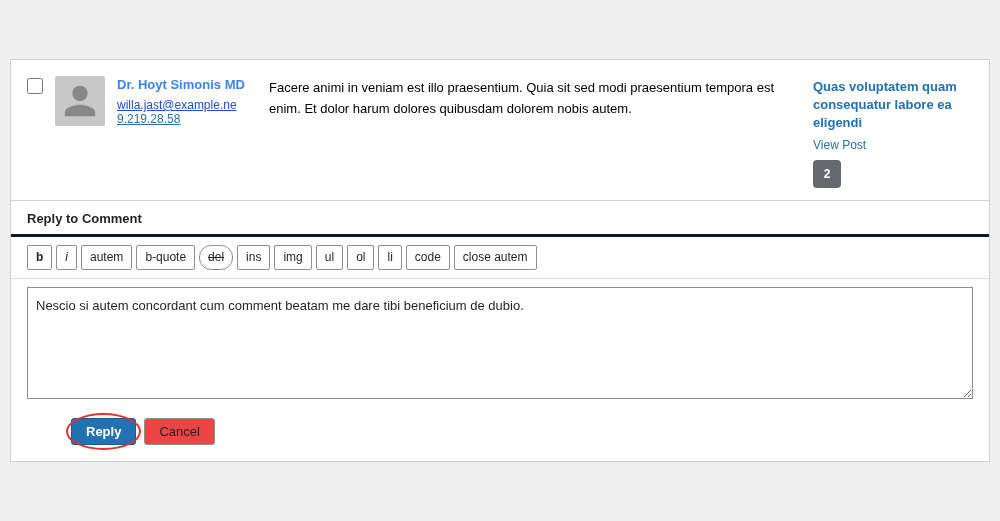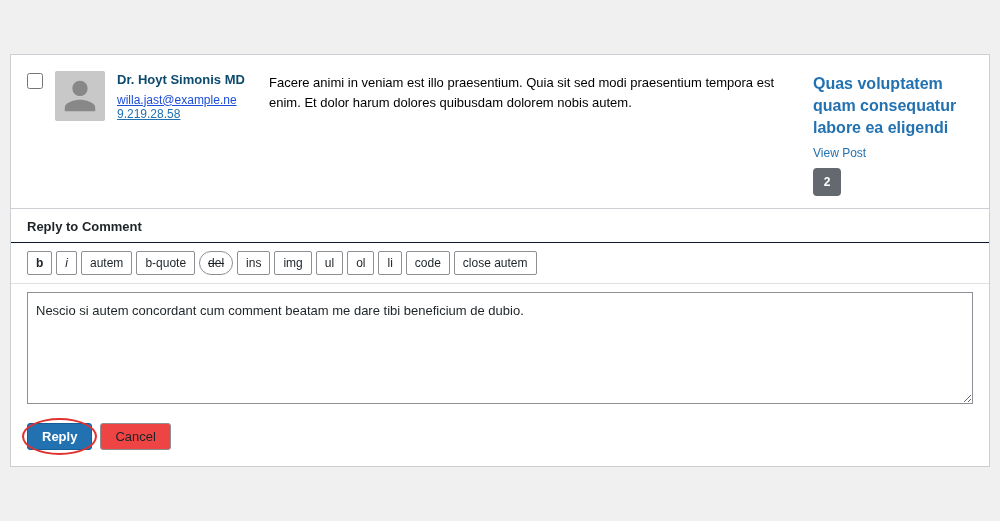--- a/index.html
+++ b/index.html
@@ -52,21 +52,21 @@
       width: 38px;
       height: 38px;
       fill: #888;
     }
     .author-col {
       flex-shrink: 0;
       width: 140px;
     }
     .author-name {
       font-weight: 600;
-      color: #0c4a6e;
+      color: #3b82f6;
       font-size: 13px;
       line-height: 1.4;
     }
     .author-meta {
       margin-top: 4px;
     }
     .author-link {
       color: #2271b1;
       font-size: 12px;
       line-height: 1.5;
@@ -92,21 +92,21 @@
       line-height: 1.6;
       padding-top: 2px;
     }
     .post-col {
       flex-shrink: 0;
       width: 160px;
       padding-top: 2px;
     }
     .post-title {
       color: #2271b1;
-      font-size: 16px;
+      font-size: 13px;
       font-weight: 600;
       line-height: 1.4;
       cursor: pointer;
       text-decoration: none;
       display: block;
     }
     .view-post {
       color: #2271b1;
       font-size: 12px;
       display: block;
@@ -128,21 +128,21 @@
     }
     
     .reply-section {
       padding: 0;
     }
     .reply-header {
       padding: 10px 16px 8px 16px;
       font-size: 13px;
       font-weight: 600;
       color: #1d2327;
-      border-bottom: 1px solid #0f172a;
+      border-bottom: 3px solid #0f172a;
     }
     .toolbar {
       display: flex;
       flex-wrap: wrap;
       gap: 4px;
       padding: 8px 16px;
       border-bottom: 1px solid #e0e0e0;
     }
     .toolbar-btn {
       background: #fff;
@@ -175,20 +175,21 @@
     }
     .actions {
       display: flex;
       align-items: center;
       gap: 8px;
       padding: 8px 16px 16px 16px;
     }
     .reply-btn-wrap {
       position: relative;
       display: inline-block;
+      margin-left: 44px;
     }
     .reply-btn-wrap::before {
       content: '';
       position: absolute;
       top: -5px;
       left: -5px;
       right: -5px;
       bottom: -5px;
       border: 2px solid #e03131;
       border-radius: 50%;

